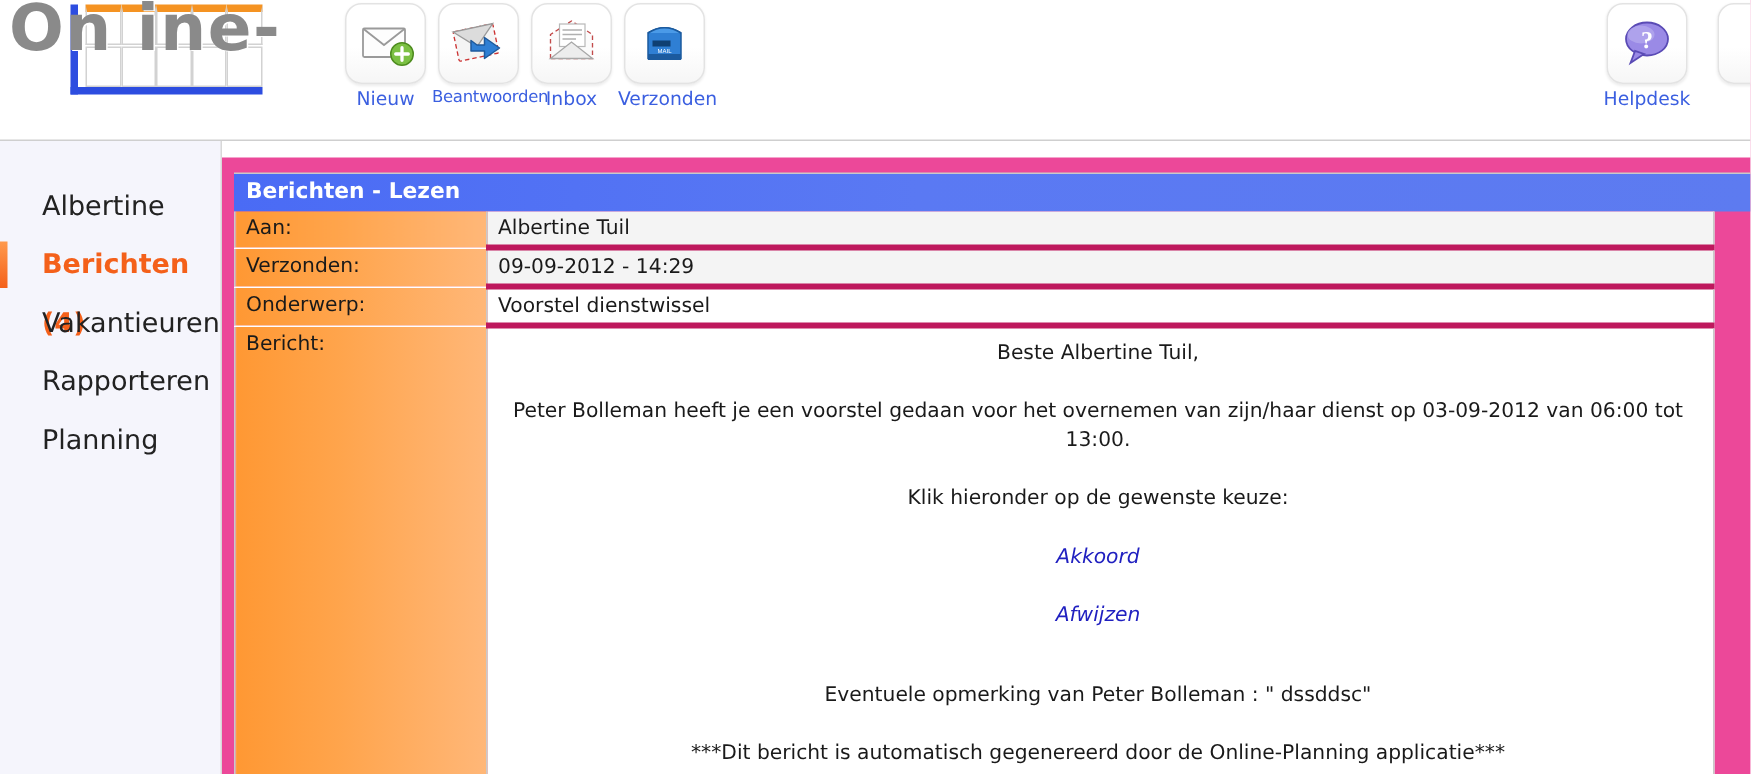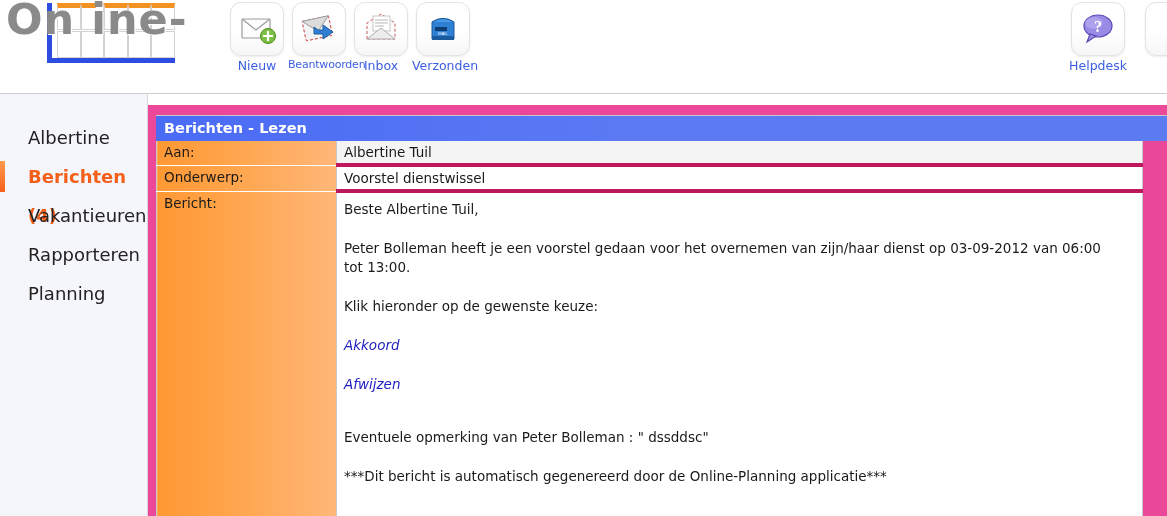--- a/index.html
+++ b/index.html
@@ -184,21 +184,21 @@
     table-layout: fixed;
     width: 987px;
     border-left: 1px solid #c9c9c9;
     border-right: 1px solid #c9c9c9;
     border-bottom: 1px solid #c9c9c9;
   }
   .msg-table td {
     font-size: 13.5px;
     color: #1a1a1a;
     vertical-align: top;
-    padding: 3px 22px 3px 7px;
+    padding: 3px 10px 3px 7px;
   }
   .msg-table td.lbl {
     width: 150px;
     background: linear-gradient(to right, #ff9833 0%, #ffa44b 40%, #ffb778 100%);
     border-bottom: 1px solid #ffffff;
     border-right: 1px solid #c9c9c9;
     color: #1a1a1a;
     white-space: nowrap;
   }
   .msg-table tr.body-row td.lbl { border-bottom: none; }
@@ -208,21 +208,21 @@
   }
   .msg-table tr.alt td.val { background: #f4f4f4; }
   .msg-table tr.body-row td.val {
     border-bottom: none;
     padding-top: 7px;
     padding-bottom: 14px;
     line-height: 19px;
   }
   .msg-table tr.body-row td.lbl { height: 244px; }
 
-  .msg-body p { margin: 0 0 20px 0; }
+  .msg-body p { margin: 0 0 20px 0; text-align: center; }
   .msg-body a {
     color: #2020c0;
     text-decoration: none;
     cursor: pointer;
     font-style: italic;
   }
   .msg-body p.gap { margin-bottom: 34px; }
 </style>
 </head>
 <body>
@@ -348,20 +348,24 @@
   <div class="content">
     <div class="panel">
 
       <div class="panel-title">Berichten - Lezen</div>
 
       <table class="msg-table">
         <tbody>
             <tr class="alt">
           <td class="lbl">Aan:</td>
           <td class="val">Albertine Tuil</td>
+        </tr>
+        <tr class="alt">
+          <td class="lbl">Verzonden:</td>
+          <td class="val">09-09-2012 - 14:29</td>
         </tr>
         <tr>
           <td class="lbl">Onderwerp:</td>
           <td class="val">Voorstel dienstwissel</td>
         </tr>
         <tr class="body-row">
           <td class="lbl">Bericht:</td>
           <td class="val">
             <div class="msg-body">
               <p>Beste Albertine Tuil,</p>

